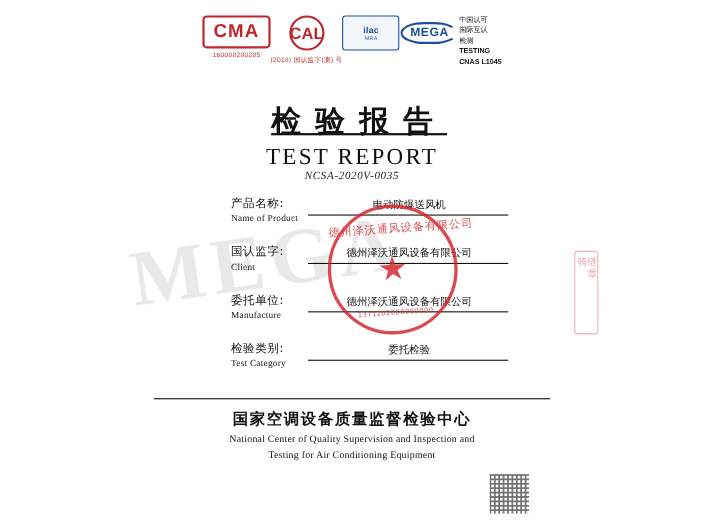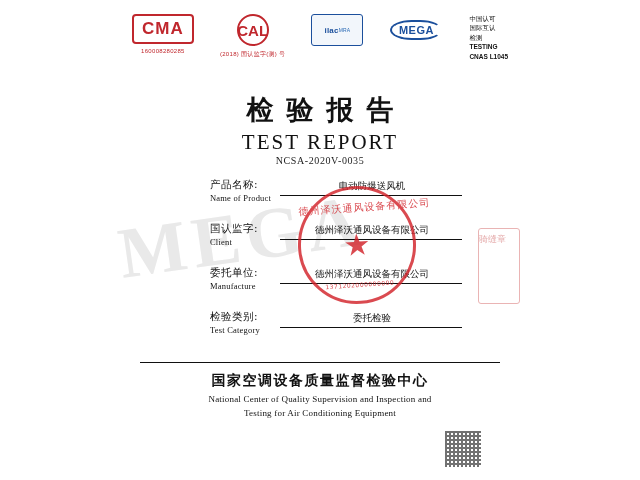--- a/index.html
+++ b/index.html
@@ -24,21 +24,20 @@
   
   .marks {
     position: absolute;
     top: 14px;
     left: 0;
     width: 640px;
     height: 62px;
     display: flex;
     justify-content: center;
     align-items: flex-start;
-    gap: 26px;
   }
   .mark {
     display: flex;
     flex-direction: column;
     align-items: center;
     justify-content: flex-start;
   }
 
   
   .cma-badge {
@@ -82,21 +81,21 @@
   }
 
   
   .ilac-box {
     width: 52px;
     height: 32px;
     border: 1px solid #1b4f9c;
     border-radius: 3px;
     background: #f2f6fb;
     display: flex;
-    flex-direction: row;
+    flex-direction: column;
     align-items: center;
     justify-content: center;
     box-sizing: border-box;
   }
   .ilac-top {
     color: #1b4f9c;
     font-family: "Liberation Sans", sans-serif;
     font-size: 8px;
     font-weight: bold;
     letter-spacing: 0.2px;
@@ -154,20 +153,21 @@
     top: 92px;
     left: 0;
     width: 640px;
     text-align: center;
     font-size: 27px;
     font-weight: bold;
     letter-spacing: 13px;
     text-indent: 13px;
     color: #111;
     font-family: "DejaVu Sans", sans-serif;
+    text-decoration: underline;
   }
   .title-en {
     position: absolute;
     top: 130px;
     left: 0;
     width: 640px;
     text-align: center;
     font-size: 21px;
     letter-spacing: 2px;
     color: #111;
@@ -176,20 +176,21 @@
   .report-no {
     position: absolute;
     top: 155px;
     left: 0;
     width: 640px;
     text-align: center;
     font-size: 10px;
     letter-spacing: 0.6px;
     color: #222;
     font-family: "Liberation Serif", serif;
+    font-style: italic;
   }
 
   
   .watermark {
     position: absolute;
     top: 196px;
     left: 118px;
     font-size: 72px;
     font-weight: bold;
     font-family: "Liberation Serif", serif;
@@ -303,30 +304,30 @@
     font-size: 6px;
     font-family: "DejaVu Sans", sans-serif;
     letter-spacing: 0.5px;
     white-space: nowrap;
   }
 
   
   .side-stamp {
     position: absolute;
     top: 228px;
-    left: 478px;
-    width: 42px;
+    left: 522px;
+    width: 22px;
     height: 76px;
     border: 1.5px solid #e6a7a7;
     border-radius: 3px;
     color: #e09a9a;
     font-size: 9px;
     font-family: "DejaVu Sans", sans-serif;
     line-height: 1.25;
-    text-align: left;
+    text-align: right;
     padding-top: 5px;
     box-sizing: border-box;
     opacity: 0.85;
     pointer-events: none;
   }
 
   
   .footer-rule {
     position: absolute;
     top: 362px;

